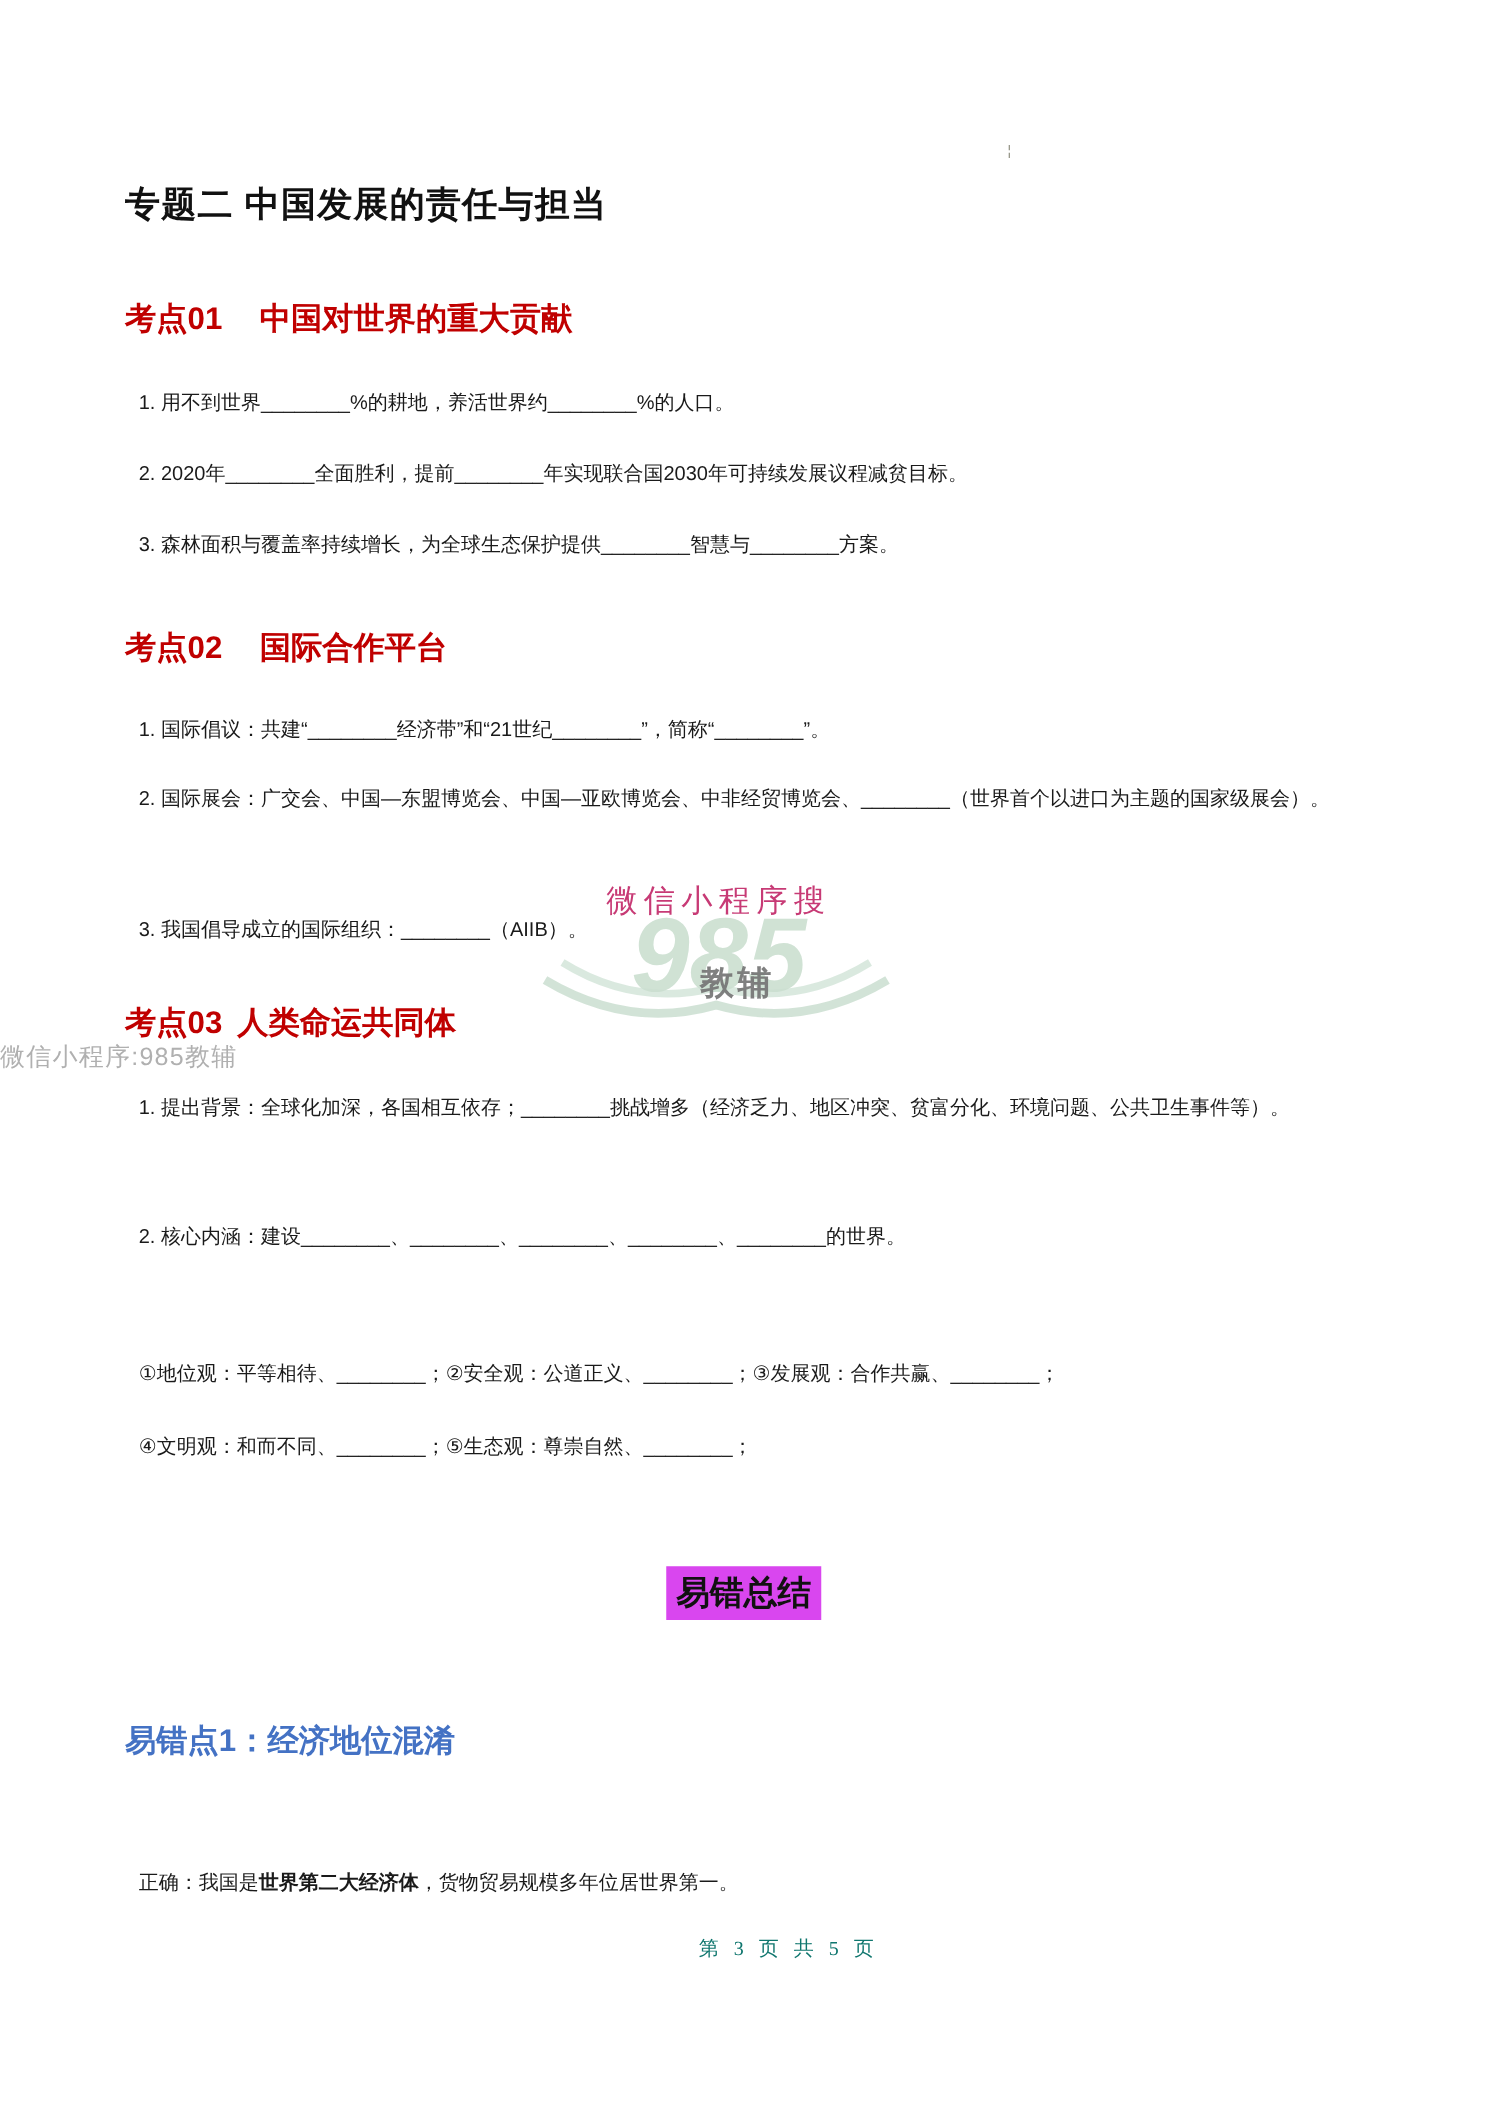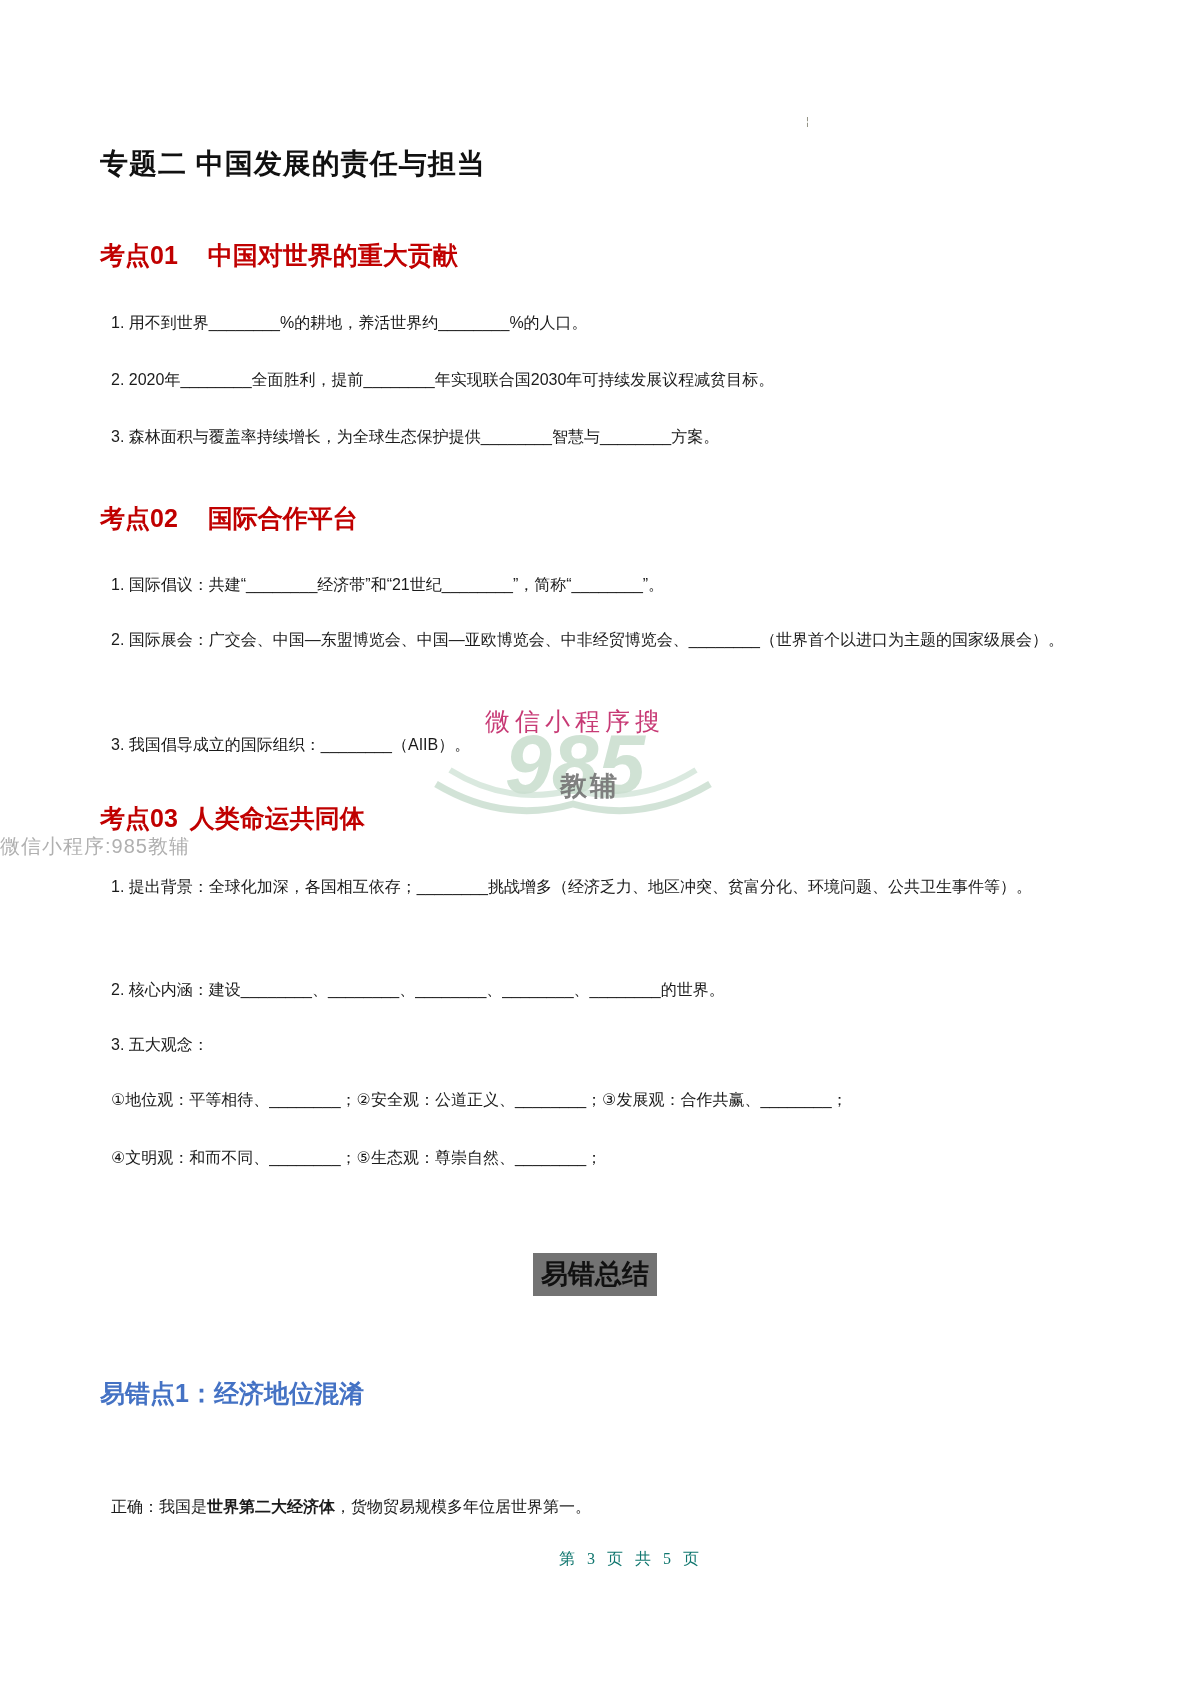--- a/index.html
+++ b/index.html
@@ -26,21 +26,21 @@
   .line{
     left:111px;width:990px;
     font-size:16px;line-height:45px;color:#1a1a1a;
     text-align:justify;
   }
   .banner-wrap{
     left:0;top:1253px;width:1190px;text-align:center;
   }
   .banner{
     display:inline-block;
-    background:#737373;
+    background:#d946ef;
     font-size:27px;font-weight:bold;color:#111;
     padding:4px 8px;line-height:1.3;
   }
   .mistake-heading{
     left:100px;top:1378px;width:990px;
     font-size:25px;font-weight:bold;color:#4472C4;line-height:30px;
   }
   .bold-term{font-weight:bold;}
   .page-footer{
     left:0;top:1549px;width:1190px;
@@ -107,21 +107,20 @@
     <div class="abs wm-search">微信小程序搜</div>
     <div class="abs wm-jiaofu">教辅</div>
     <div class="abs wm-caption">微信小程序:985教辅</div>
   </div>
 
   <div class="abs kp-heading" style="top:803px;">
     <span class="kp-label narrow">考点03</span><span>人类命运共同体</span>
   </div>
   <div class="abs line" style="top:864px;">1. 提出背景：全球化加深，各国相互依存；________挑战增多（经济乏力、地区冲突、贫富分化、环境问题、公共卫生事件等）。</div>
   <div class="abs line" style="top:967px;">2. 核心内涵：建设________、________、________、________、________的世界。</div>
-  <div class="abs line" style="top:1022px;">3. 五大观念：</div>
   <div class="abs line" style="top:1077px;">①地位观：平等相待、________；②安全观：公道正义、________；③发展观：合作共赢、________；</div>
   <div class="abs line" style="top:1135px;">④文明观：和而不同、________；⑤生态观：尊崇自然、________；</div>
 
   <div class="abs banner-wrap">
     <span class="banner">易错总结</span>
   </div>
 
   <div class="abs mistake-heading">易错点1：经济地位混淆</div>
   <div class="abs line" style="top:1484px;">
     <span>正确：我国是</span><span class="bold-term">世界第二大经济体</span><span>，货物贸易规模多年位居世界第一。</span>

